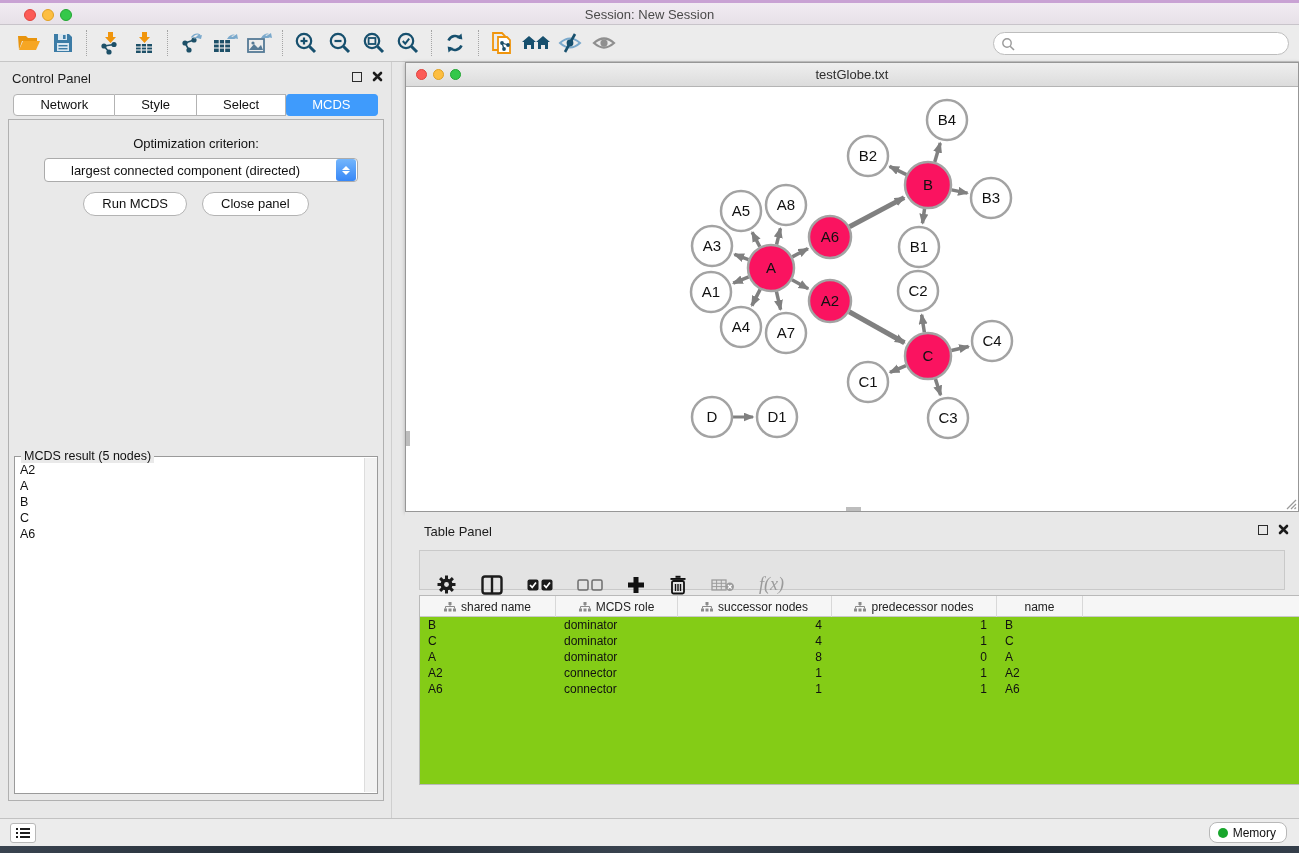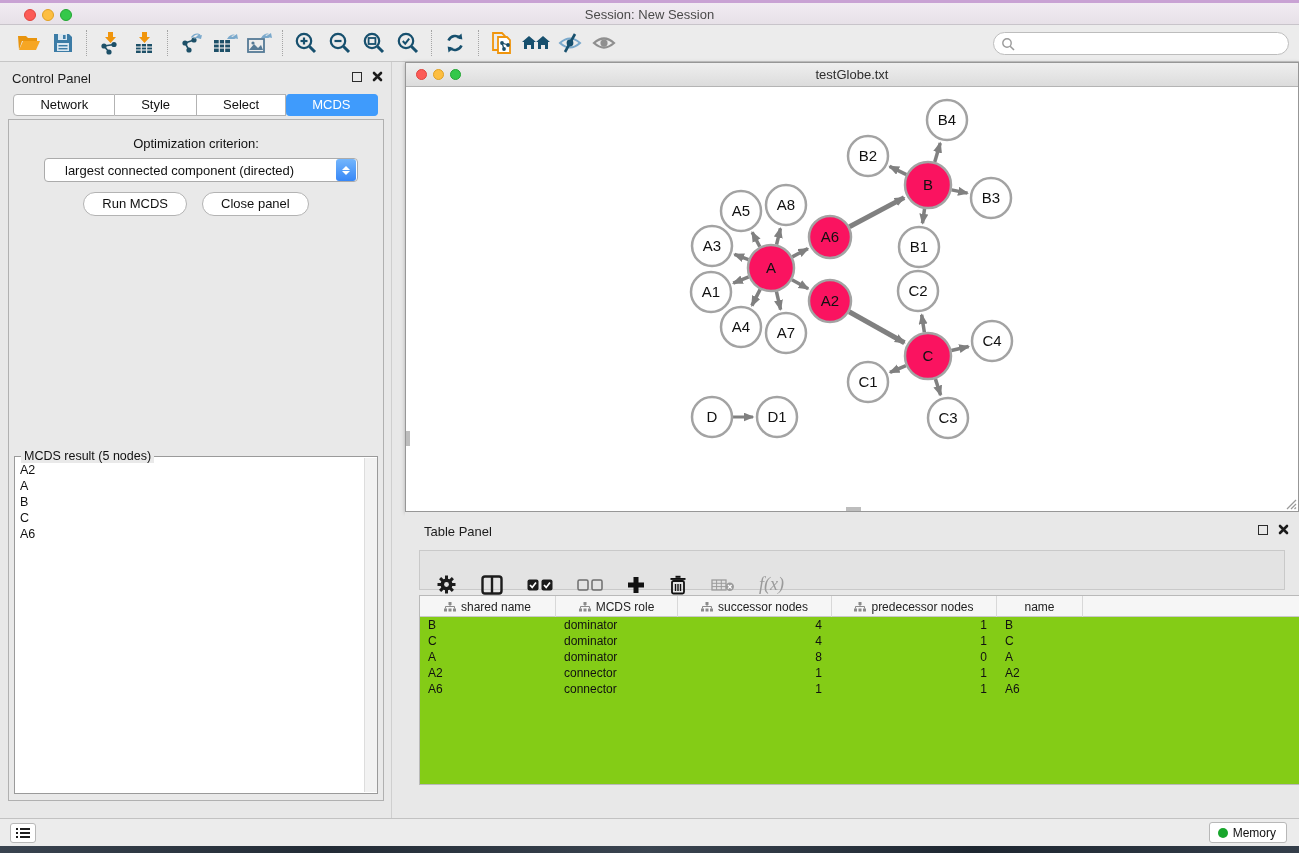--- a/index.html
+++ b/index.html
@@ -42,21 +42,21 @@
   .cp-tab:first-child { border-left:1px solid #b3b3b3; border-radius:4px 0 0 4px; }
   .cp-tab:last-child { border-radius:0 4px 4px 0; }
   .cp-tab.active { background:#3f9bfc; border-color:#3f9bfc; color:#fff; border-radius:4px; }
   .cp-body { position:absolute; left:8px; top:57px; width:376px; height:682px;
     border:1px solid #b0b0b0; background:#e9e9e9; }
   .opt-label { position:absolute; left:0; right:0; top:16px; text-align:center;
     font-size:13px; color:#111; }
   .dropdown { position:absolute; left:35px; top:38px; width:314px; height:24px;
     background:#fff; border:1px solid #ababab; border-radius:4px; display:flex;
     align-items:center; cursor:pointer; }
-  .dropdown .val { flex:1; font-size:13px; color:#111; padding-left:20px; white-space:nowrap; }
+  .dropdown .val { flex:1; font-size:13px; color:#111; padding-left:26px; white-space:nowrap; }
   .dropdown .stepper { width:20px; height:22px; border-radius:3px;
     background:linear-gradient(#74b6fc,#3787f7); display:flex; flex-direction:column;
     align-items:center; justify-content:center; gap:1px; margin-right:1px; }
   .stepper .up, .stepper .dn { width:0; height:0; border-left:4px solid transparent;
     border-right:4px solid transparent; }
   .stepper .up { border-bottom:4px solid #fff; }
   .stepper .dn { border-top:4px solid #fff; }
   .btn-row { position:absolute; left:0; right:0; top:72px; display:flex;
     justify-content:center; gap:15px; }
   .pbtn { height:24px; padding:0 18px; background:#fff; border:1px solid #b3b3b3;
@@ -109,21 +109,21 @@
   .tp-tab:last-child { border-radius:0 5px 5px 0; }
   .tp-tab.active { background:#3f9bfc; border-color:#2f8bf0; color:#fff; }
 
   
   .status-bar { position:absolute; left:0; top:818px; width:1299px; height:28px;
     background:#ececec; border-top:1px solid #c2c2c2; }
   .sb-left-btn { position:absolute; left:10px; top:4px; width:26px; height:20px;
     background:#fff; border:1px solid #b8b8b8; border-radius:3px; display:flex;
     align-items:center; justify-content:center; cursor:pointer; }
   .memory-btn { position:absolute; right:12px; top:3px; height:21px; padding:0 10px 0 8px;
-    background:#fff; border:1px solid #b8b8b8; border-radius:3px; display:flex;
+    background:#fff; border:1px solid #b8b8b8; border-radius:8px; display:flex;
     align-items:center; gap:5px; cursor:pointer; }
   .memory-dot { width:10px; height:10px; border-radius:50%; background:#18a62c; }
   .memory-btn span { font-size:12px; color:#111; }
   .wallpaper { position:absolute; left:0; top:846px; width:1299px; height:7px;
     background:linear-gradient(90deg,#39434f,#222b35 25%,#3a4450 50%,#1d2630 75%,#343e4a); }
 
   svg { display:block; }
 </style>
 </head>
 <body>

